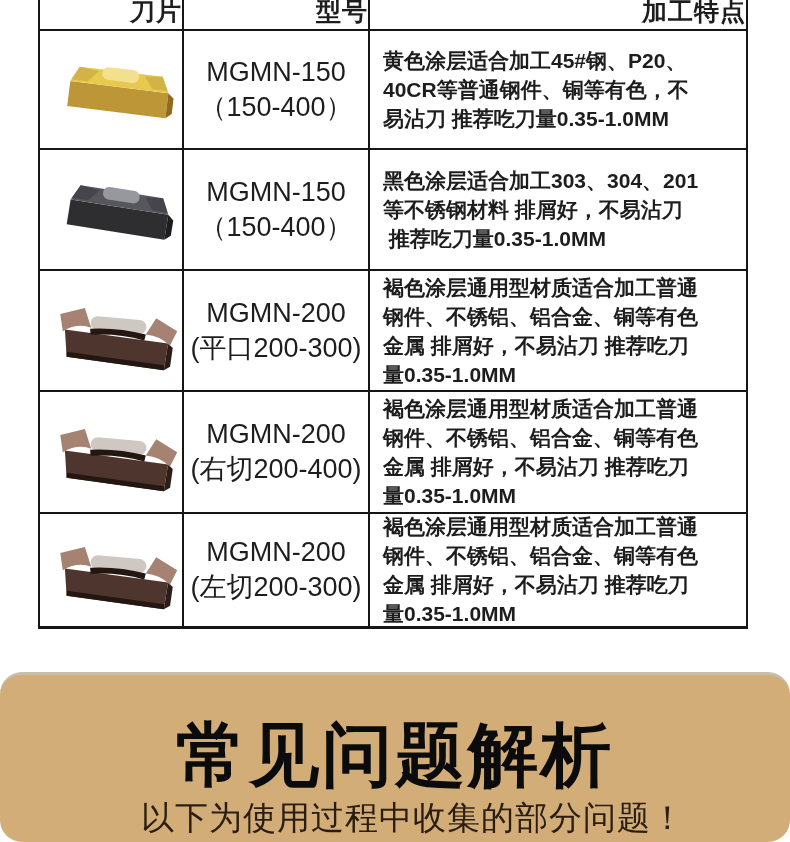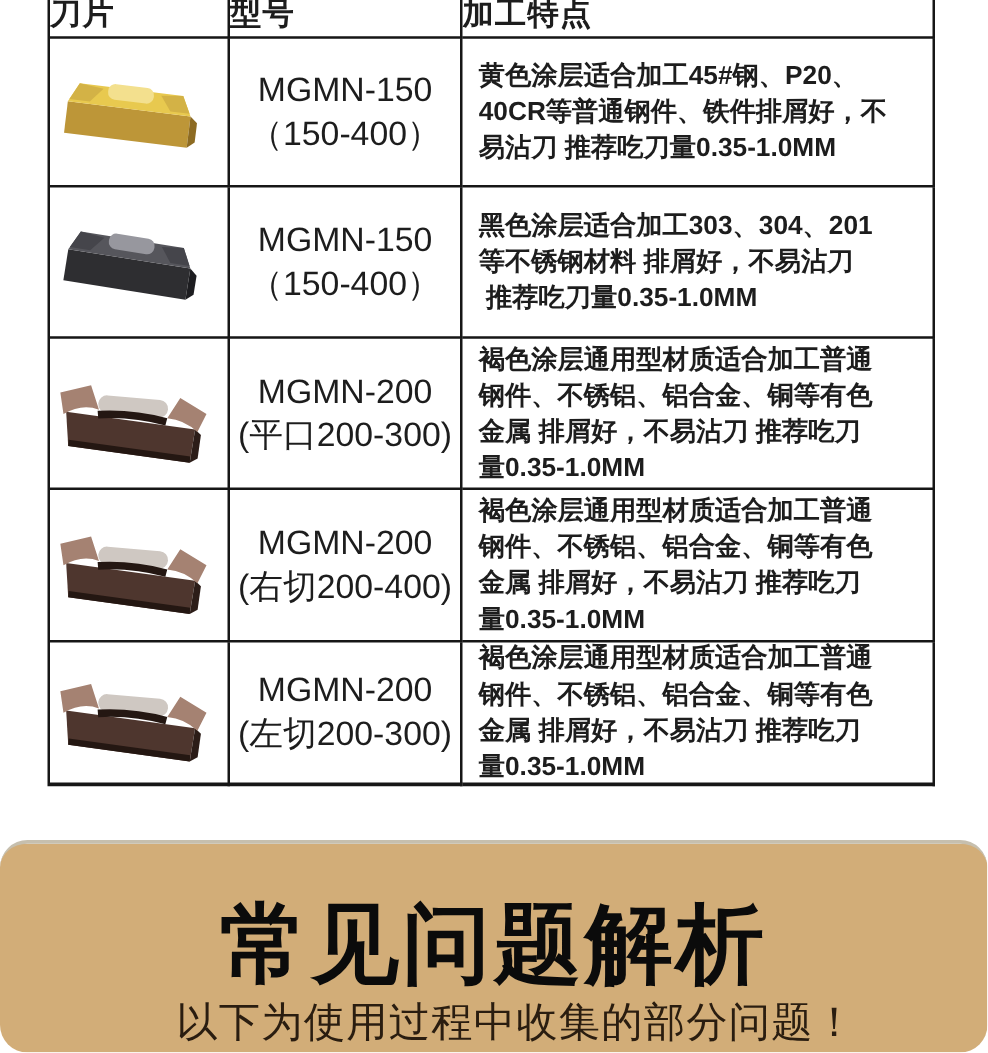--- a/index.html
+++ b/index.html
@@ -17,21 +17,21 @@
     grid-template-columns:144px 186px 378px;
     grid-template-rows:31px 119px 121px 121px 122px 115px;
     border-left:2px solid var(--table_border,#161616);
     background:#fff;
   }
   .cell{
     border-right:2px solid var(--table_border,#161616);
     border-bottom:2px solid var(--table_border,#161616);
     box-sizing:border-box;
     overflow:hidden;
-    display:flex;align-items:center;justify-content:flex-start;
+    display:flex;align-items:center;justify-content:flex-end;
   }
   .row-last .cell,.cell.row-last{border-bottom:3px solid var(--table_border,#161616);}
   .header-cell{height:31px;align-items:flex-start;}
   .header-text{
     display:block;font-size:25px;line-height:34px;margin-top:-6px;
     font-weight:700;letter-spacing:1px;white-space:pre;
   }
   .model-cell{flex-direction:column;justify-content:center;}
   .model-line{font-size:27px;line-height:35px;white-space:pre;text-align:right;}
   .feature-cell{
@@ -113,21 +113,21 @@
           <polygon class="i-bevel" points="108,26 90,28 99,40 115,40"></polygon>
         </g>
       </svg>
     </div>
     <div class="cell model-cell">
       <span class="model-line">MGMN-150</span>
       <span class="model-line">（150-400）</span>
     </div>
     <div class="cell feature-cell">
       <span class="feature-line">黄色涂层适合加工45#钢、P20、</span>
-      <span class="feature-line">40CR等普通钢件、铁件排屑好，不</span>
+      <span class="feature-line">40CR等普通钢件、铜等有色，不</span>
       <span class="feature-line">易沾刀 推荐吃刀量0.35-1.0MM</span>
     </div>
 
     <div class="cell img-cell">
       <svg class="ins-black" width="126" height="88" viewBox="0 0 130 90">
         <g transform="rotate(9 65 45)">
           <polygon class="i-front" points="14,42 116,42 116,68 14,68"></polygon>
           <polygon class="i-end" points="116,42 122,47 122,63 116,68"></polygon>
           <polygon class="i-top" points="14,42 22,26 108,26 116,42"></polygon>
           <rect class="i-boss" x="46" y="23" width="38" height="13" rx="6"></rect>

